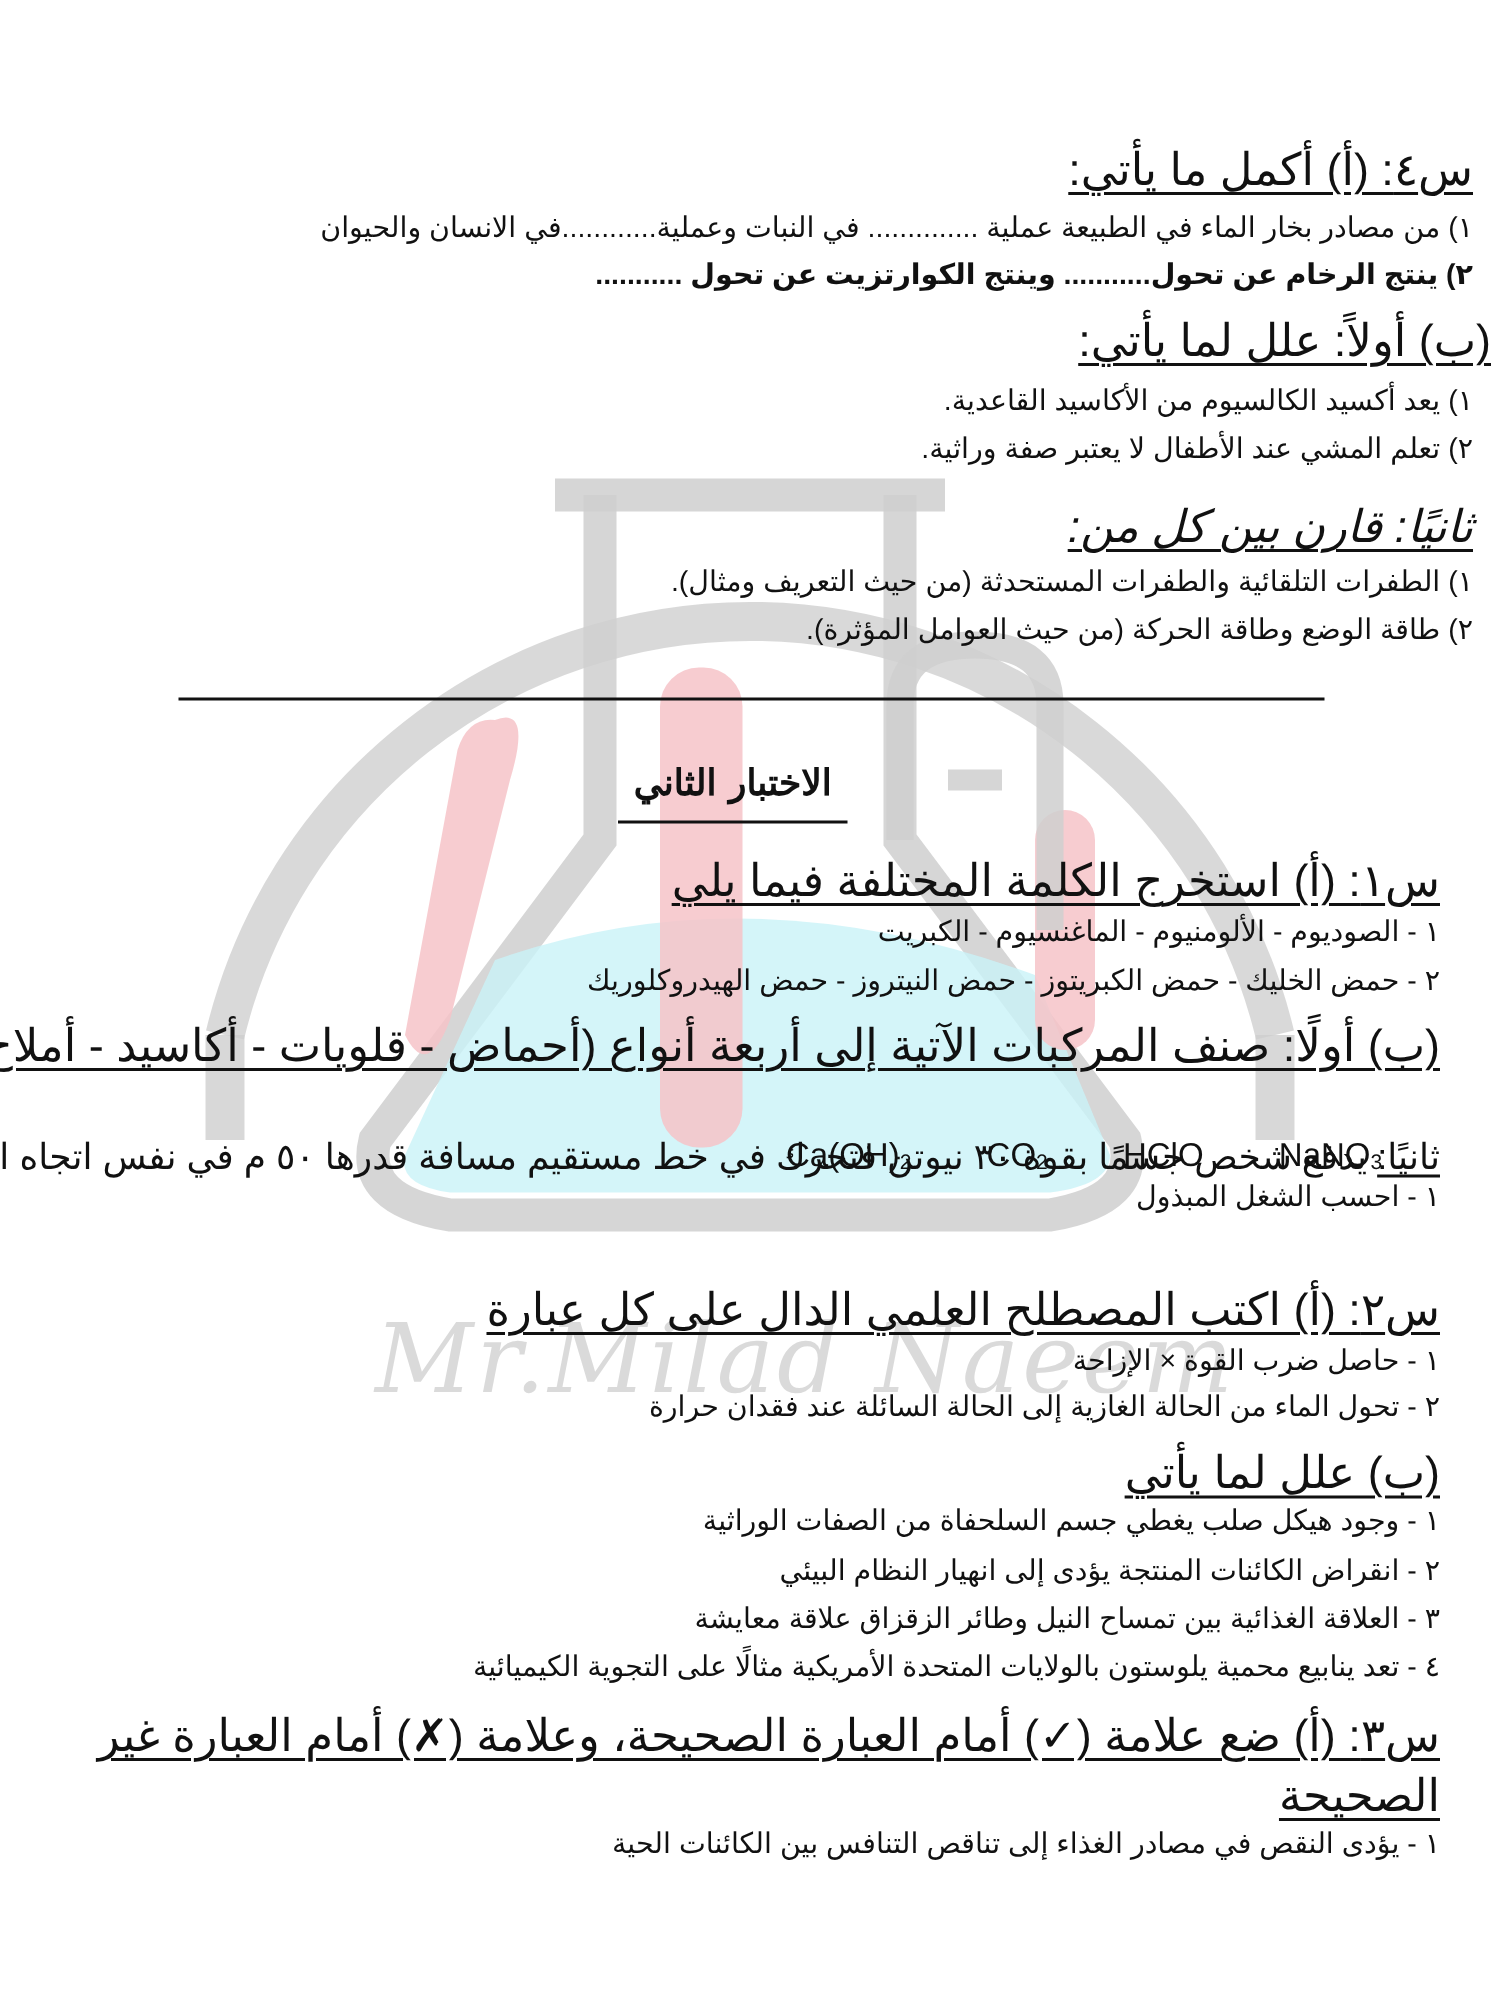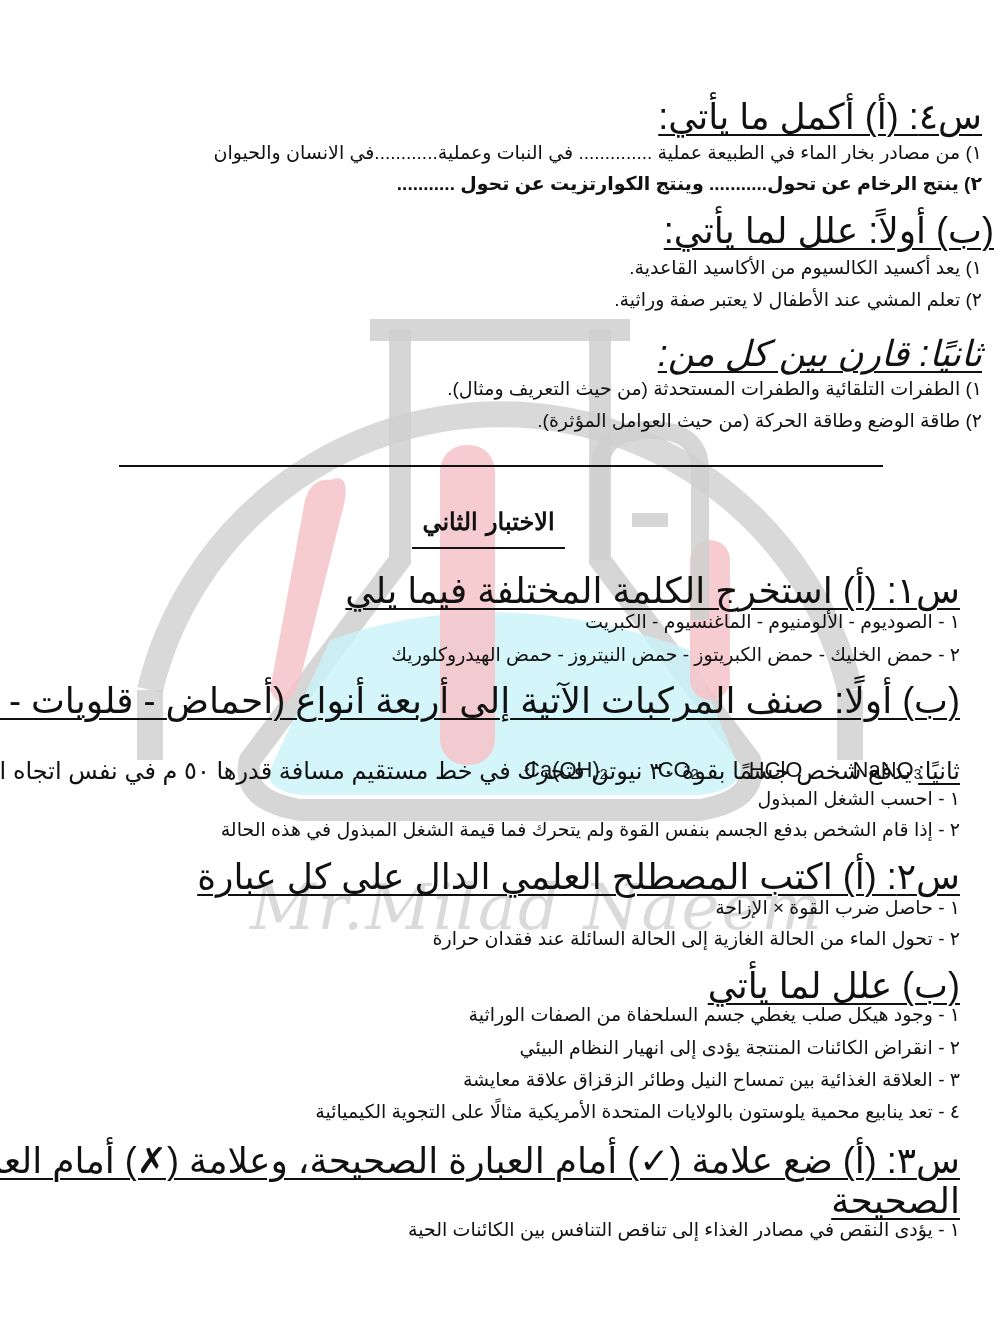--- a/index.html
+++ b/index.html
@@ -13,21 +13,21 @@
     position: absolute; left: 250px; top: 870px;
     font-family: "DejaVu Serif", "Liberation Serif", serif; font-style: italic;
     font-size: 64px; color: rgba(150,150,150,0.35); letter-spacing: 2px;
     white-space: nowrap;
   }
   .page { position: absolute; left: 0; top: 0; width: 1000px; height: 1335px; z-index: 1; }
   .line {
     position: absolute; direction: rtl; text-align: right; white-space: nowrap;
     font-family: "Liberation Sans", "DejaVu Sans", sans-serif;
   }
-  .h { font-size: 36px; text-decoration: underline; text-underline-offset: 5px; text-decoration-thickness: 2px; }
+  .h { font-size: 30px; text-decoration: underline; text-underline-offset: 5px; text-decoration-thickness: 2px; }
   .t { font-size: 19px; }
   .t2 { font-size: 24px; }
   .formula {
     position: absolute; direction: ltr; white-space: nowrap;
     font-family: "Liberation Sans", "DejaVu Sans", sans-serif; font-size: 22px;
   }
   .formula span { margin-left: 44px; }
   .formula sub { font-size: 14px; vertical-align: -2px; }
   .rule { position: absolute; background: #111; }
   .title2 {
@@ -88,21 +88,20 @@
     <span style="margin-left:0"><b style="font-weight:normal">Ca(OH)</b><sub>2</sub></span>
     <span><b style="font-weight:normal">CO</b><sub>2</sub></span>
     <span><b style="font-weight:normal">HClO</b></span>
     <span><b style="font-weight:normal">NaNO</b><sub>3</sub></span>
   </div>
 
   <div class="line t2" style="right:40px; top:757px;">
     <span class="uline">ثانيًا:</span><span> يدفع شخص جسمًا بقوة ٣٠ نيوتن فتحرك في خط مستقيم مسافة قدرها ٥٠ م في نفس اتجاه القوة</span>
   </div>
   <div class="line t" style="right:40px; top:787px;">١ - احسب الشغل المبذول</div>
-  <div class="line t" style="right:40px; top:818px;">٢ - إذا قام الشخص بدفع الجسم بنفس القوة ولم يتحرك فما قيمة الشغل المبذول في هذه الحالة</div>
 
   <div class="line h" style="right:40px; top:856px;">س٢: (أ) اكتب المصطلح العلمي الدال على كل عبارة</div>
   <div class="line t" style="right:40px; top:896px;">١ - حاصل ضرب القوة × الإزاحة</div>
   <div class="line t" style="right:40px; top:927px;">٢ - تحول الماء من الحالة الغازية إلى الحالة السائلة عند فقدان حرارة</div>
 
   <div class="line h" style="right:40px; top:965px;">(ب) علل لما يأتي</div>
   <div class="line t" style="right:40px; top:1003px;">١ - وجود هيكل صلب يغطي جسم السلحفاة من الصفات الوراثية</div>
   <div class="line t" style="right:40px; top:1036px;">٢ - انقراض الكائنات المنتجة يؤدى إلى انهيار النظام البيئي</div>
   <div class="line t" style="right:40px; top:1068px;">٣ - العلاقة الغذائية بين تمساح النيل وطائر الزقزاق علاقة معايشة</div>
   <div class="line t" style="right:40px; top:1100px;">٤ - تعد ينابيع محمية يلوستون بالولايات المتحدة الأمريكية مثالًا على التجوية الكيميائية</div>

